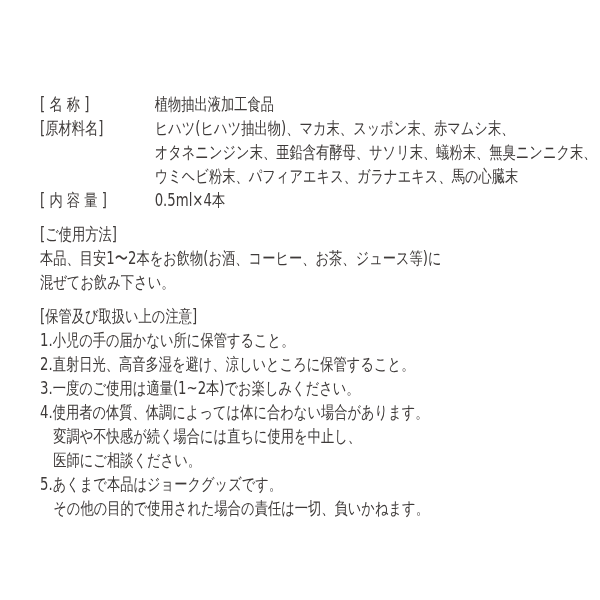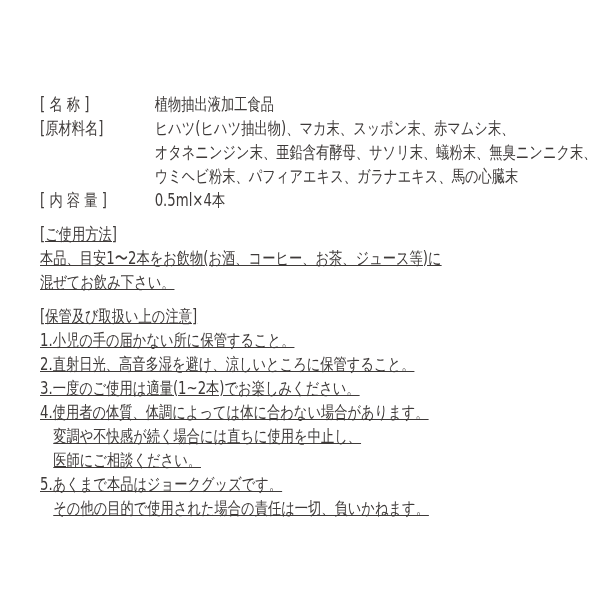--- a/index.html
+++ b/index.html
@@ -40,21 +40,20 @@
   }
   .spec-label {
     width: 147px;          
     flex: 0 0 147px;
   }
   .spec-value-block {
     display: block;
   }
   .section {
     margin-top: 10px;
-    text-decoration: underline;
   }
   .indent {
     padding-left: 17px;
   }
 </style>
 </head>
 <body>
 
 <div class="sheet">
 

